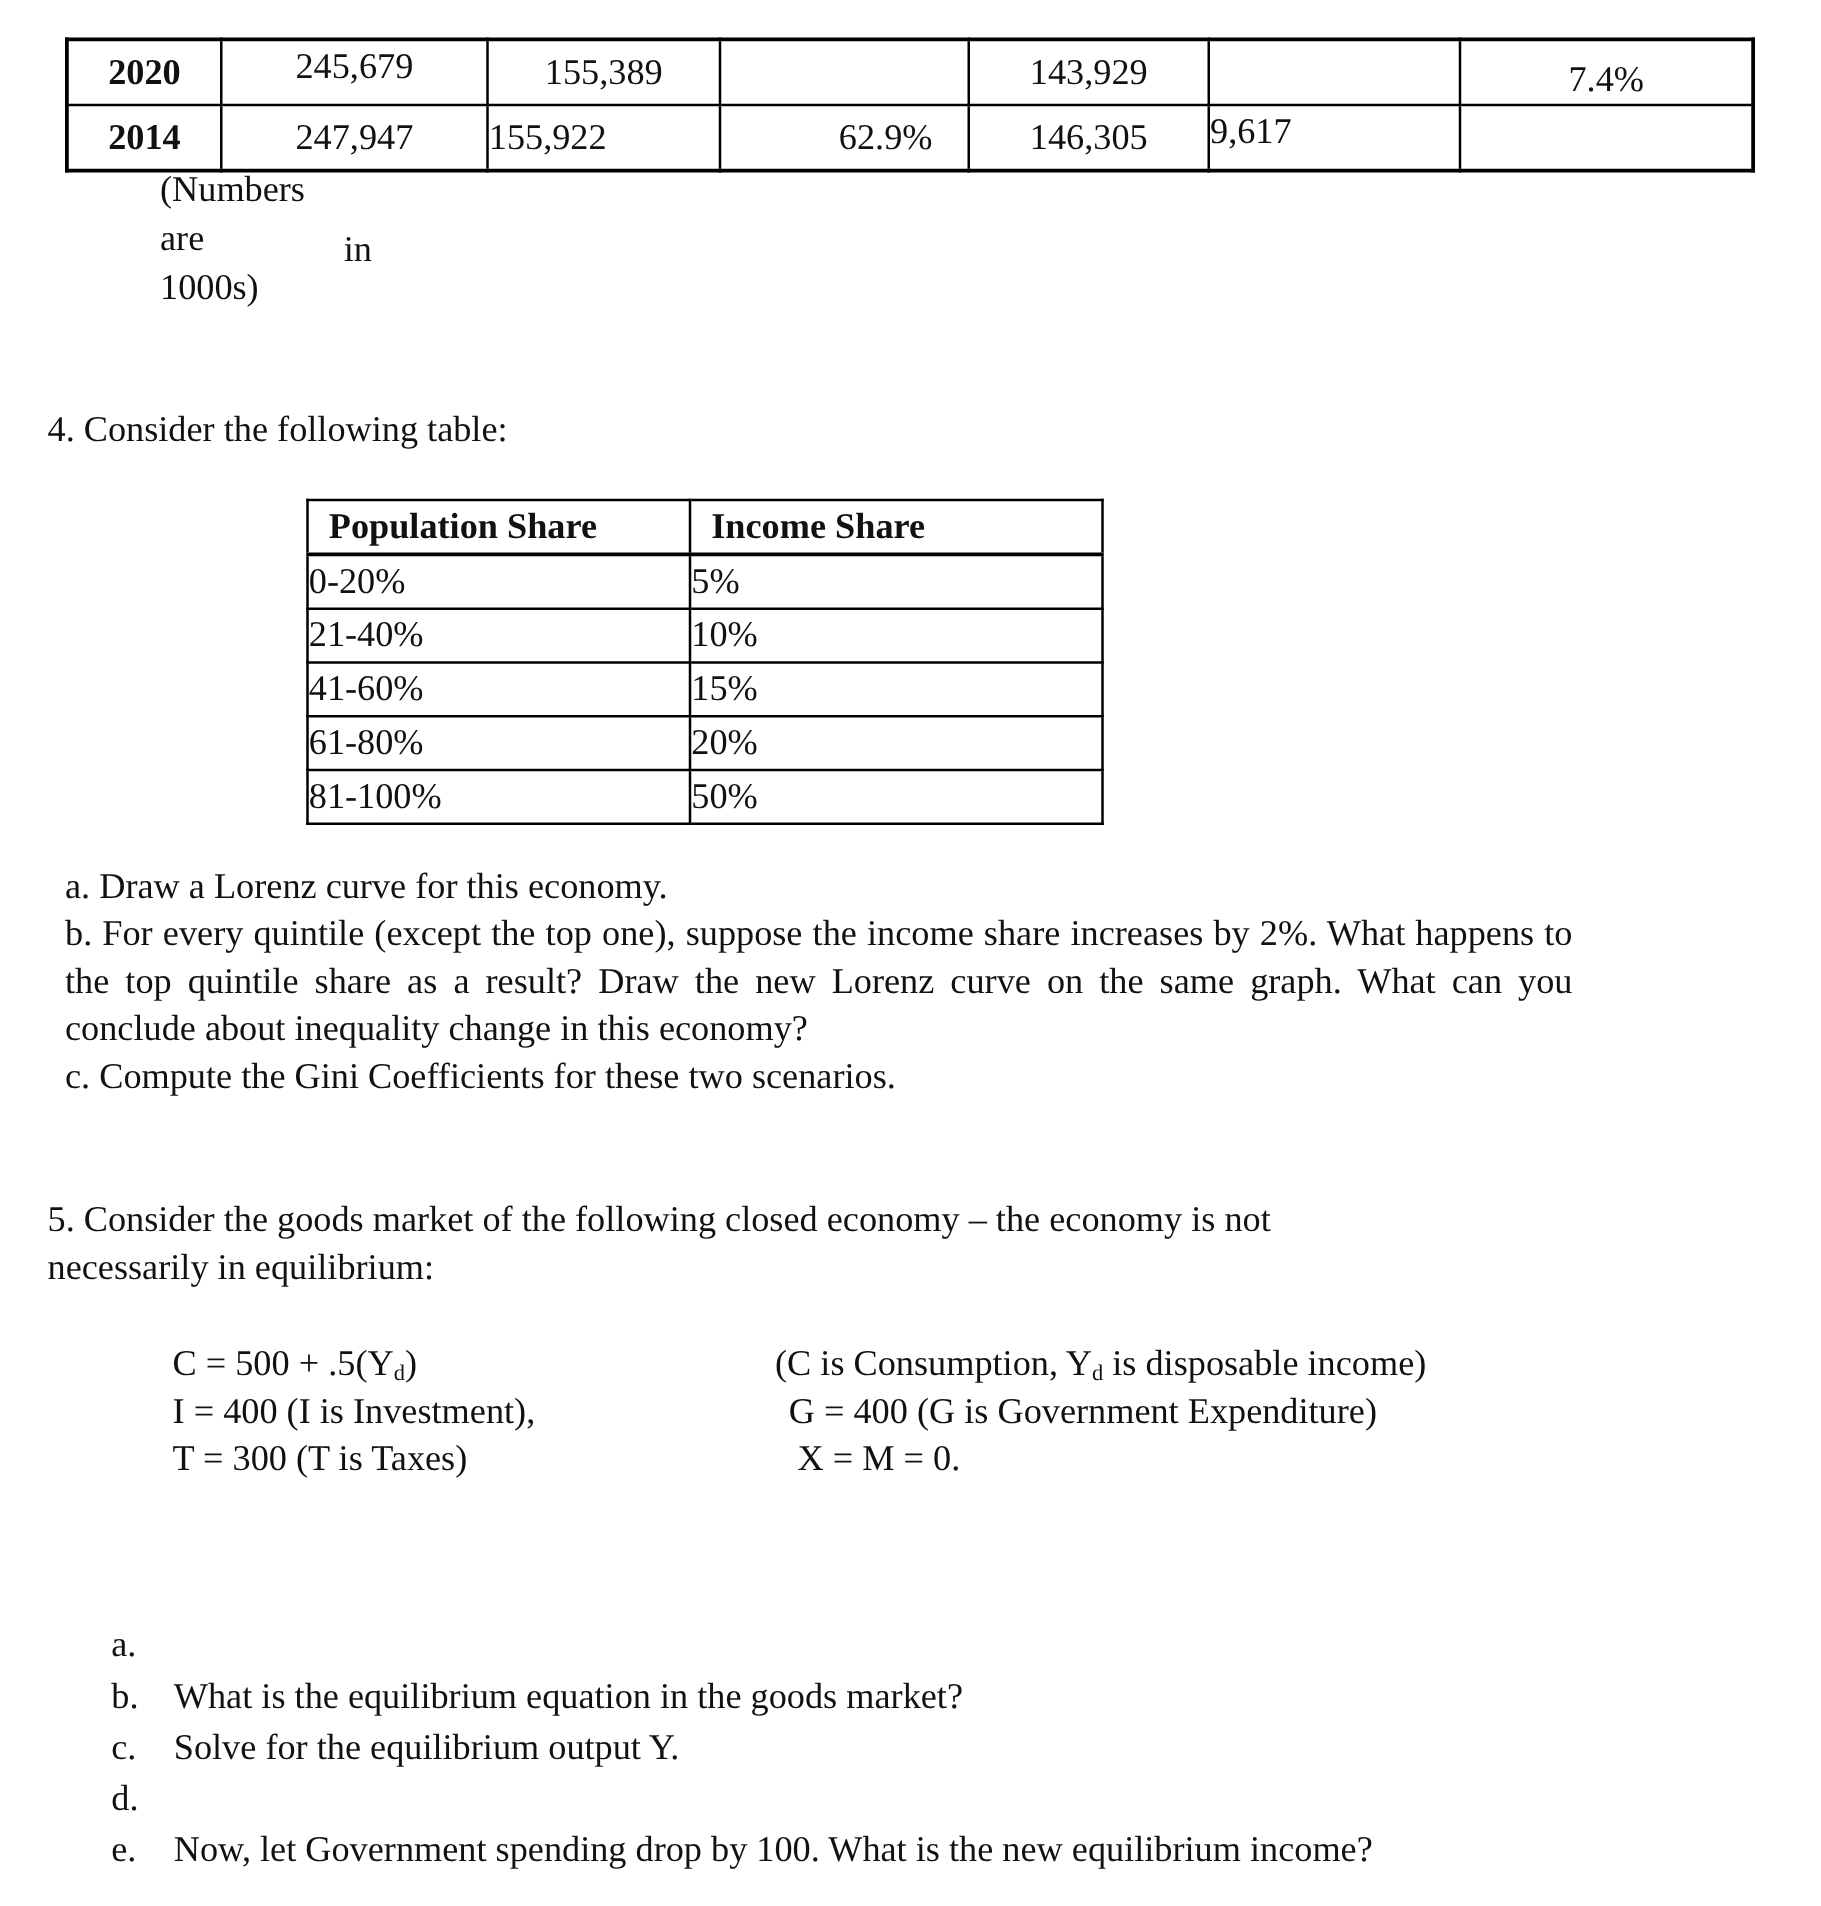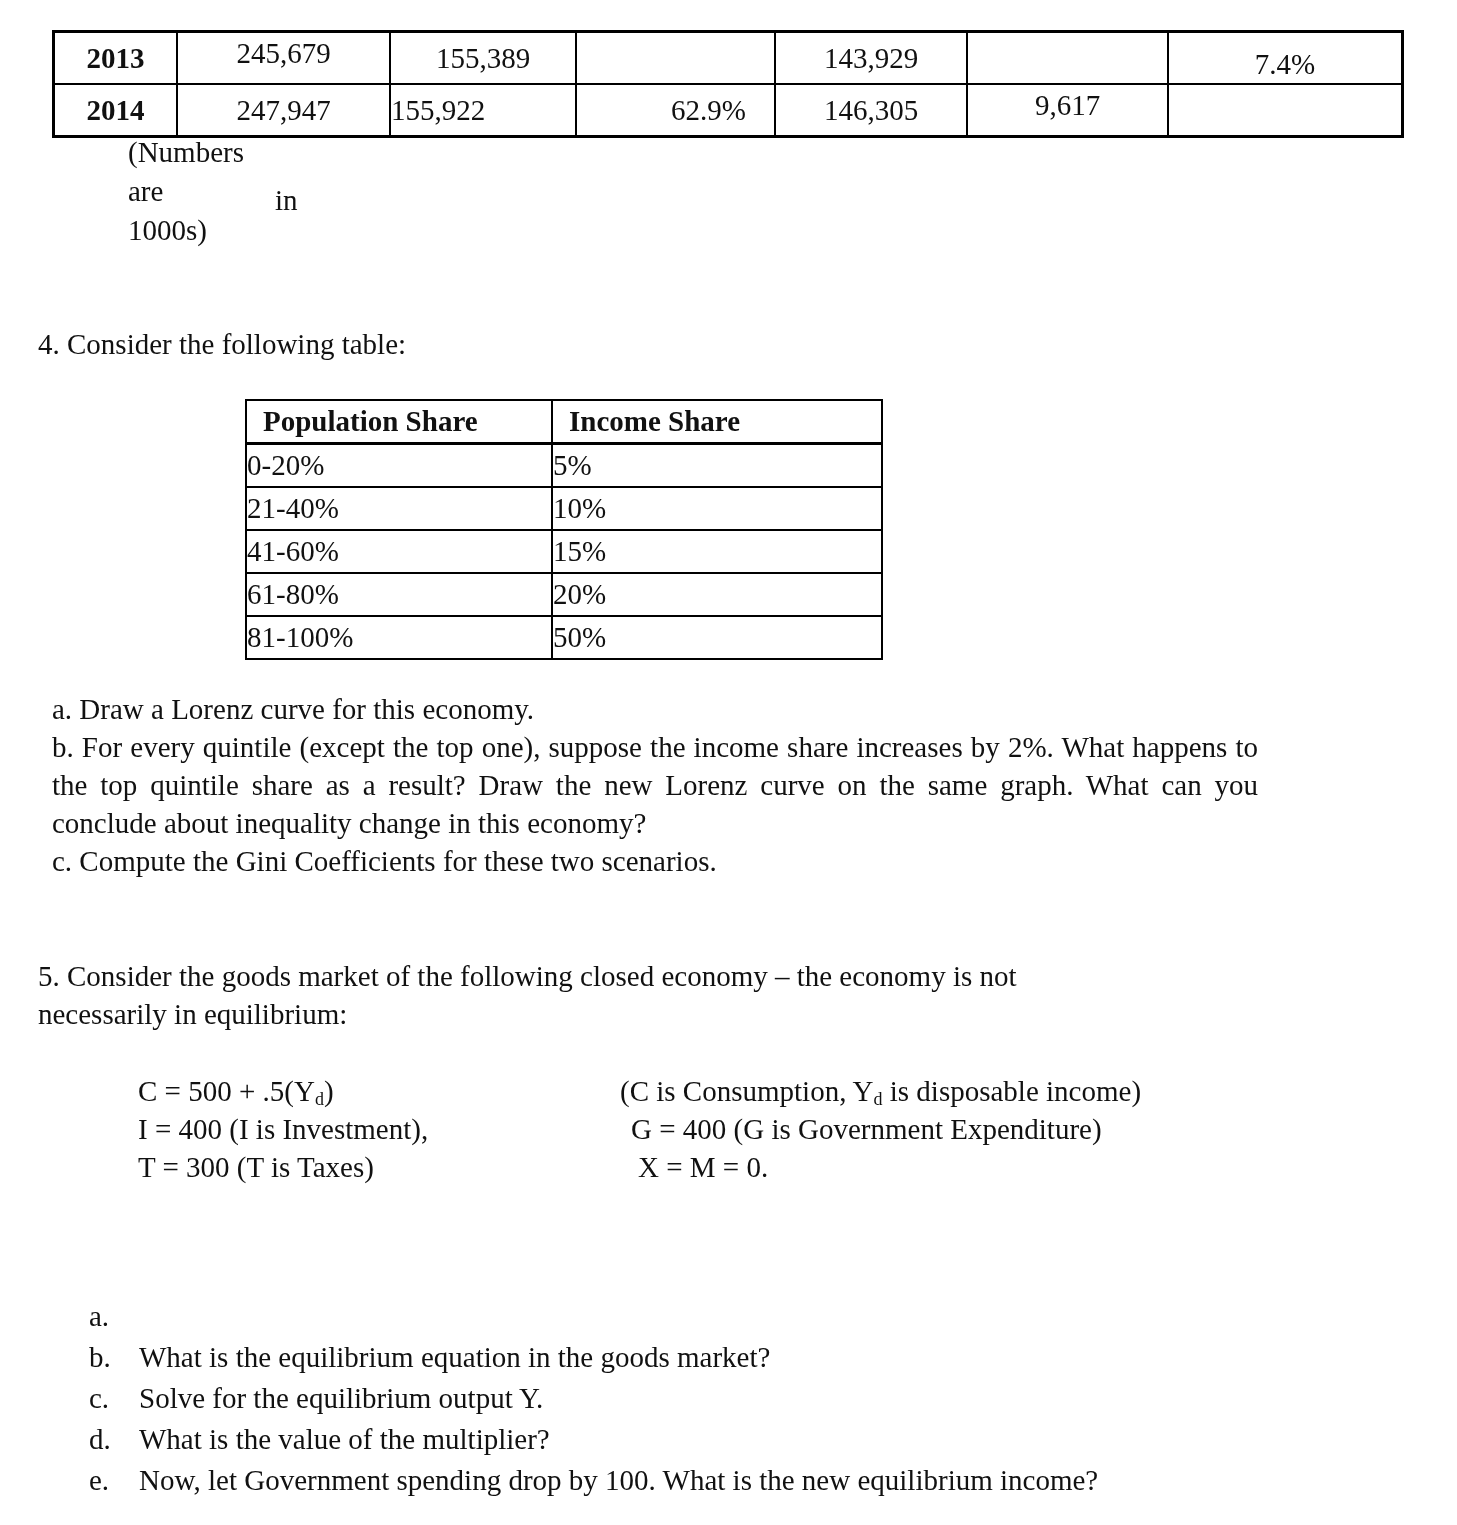--- a/index.html
+++ b/index.html
@@ -30,35 +30,35 @@
   sub { font-size:18px; vertical-align:-4px; }
   .li { display:flex; font-size:29px; line-height:41px; }
   .li .mk { width:50px; }
 </style>
 </head>
 <body>
 
 <table class="top">
   <tbody>
       <tr>
-    <td class="yr" style="width:121px">2013</td>
+    <td class="yr" style="width:121px">2020</td>
     <td style="width:211px;text-align:center;vertical-align:top;padding-top:4px">245,679</td>
     <td style="width:184px;text-align:center">155,389</td>
     <td style="width:197px"></td>
     <td style="width:190px;text-align:center">143,929</td>
     <td style="width:199px"></td>
     <td style="width:232px;text-align:center;vertical-align:bottom;padding-bottom:2px">7.4%</td>
   </tr>
   <tr>
     <td class="yr">2014</td>
     <td style="text-align:center">247,947</td>
     <td style="">155,922</td>
     <td style="text-align:right;padding-right:28px">62.9%</td>
     <td style="text-align:center">146,305</td>
-    <td style="text-align:center;vertical-align:top;padding-top:4px">9,617</td>
+    <td style="text-align:left;vertical-align:top;padding-top:4px">9,617</td>
     <td></td>
   </tr>
 </tbody>
   </table>
 
 <div class="abs txt" style="left:128px;top:138px">(Numbers</div>
 <div class="abs txt" style="left:128px;top:177px">are</div>
 <div class="abs txt" style="left:275px;top:186px">in</div>
 <div class="abs txt" style="left:128px;top:216px">1000s)</div>
 
@@ -125,19 +125,18 @@
   <div class="li">
     <span class="mk">b.</span>
     <span>What is the equilibrium equation in the goods market?</span>
   </div>
   <div class="li">
     <span class="mk">c.</span>
     <span>Solve for the equilibrium output Y.</span>
   </div>
   <div class="li">
     <span class="mk">d.</span>
-    <span>What is the value of the multiplier?</span>
   </div>
   <div class="li">
     <span class="mk">e.</span>
     <span>Now, let Government spending drop by 100.  What is the new equilibrium income?</span>
   </div>
 </div>
 
 </body></html>

